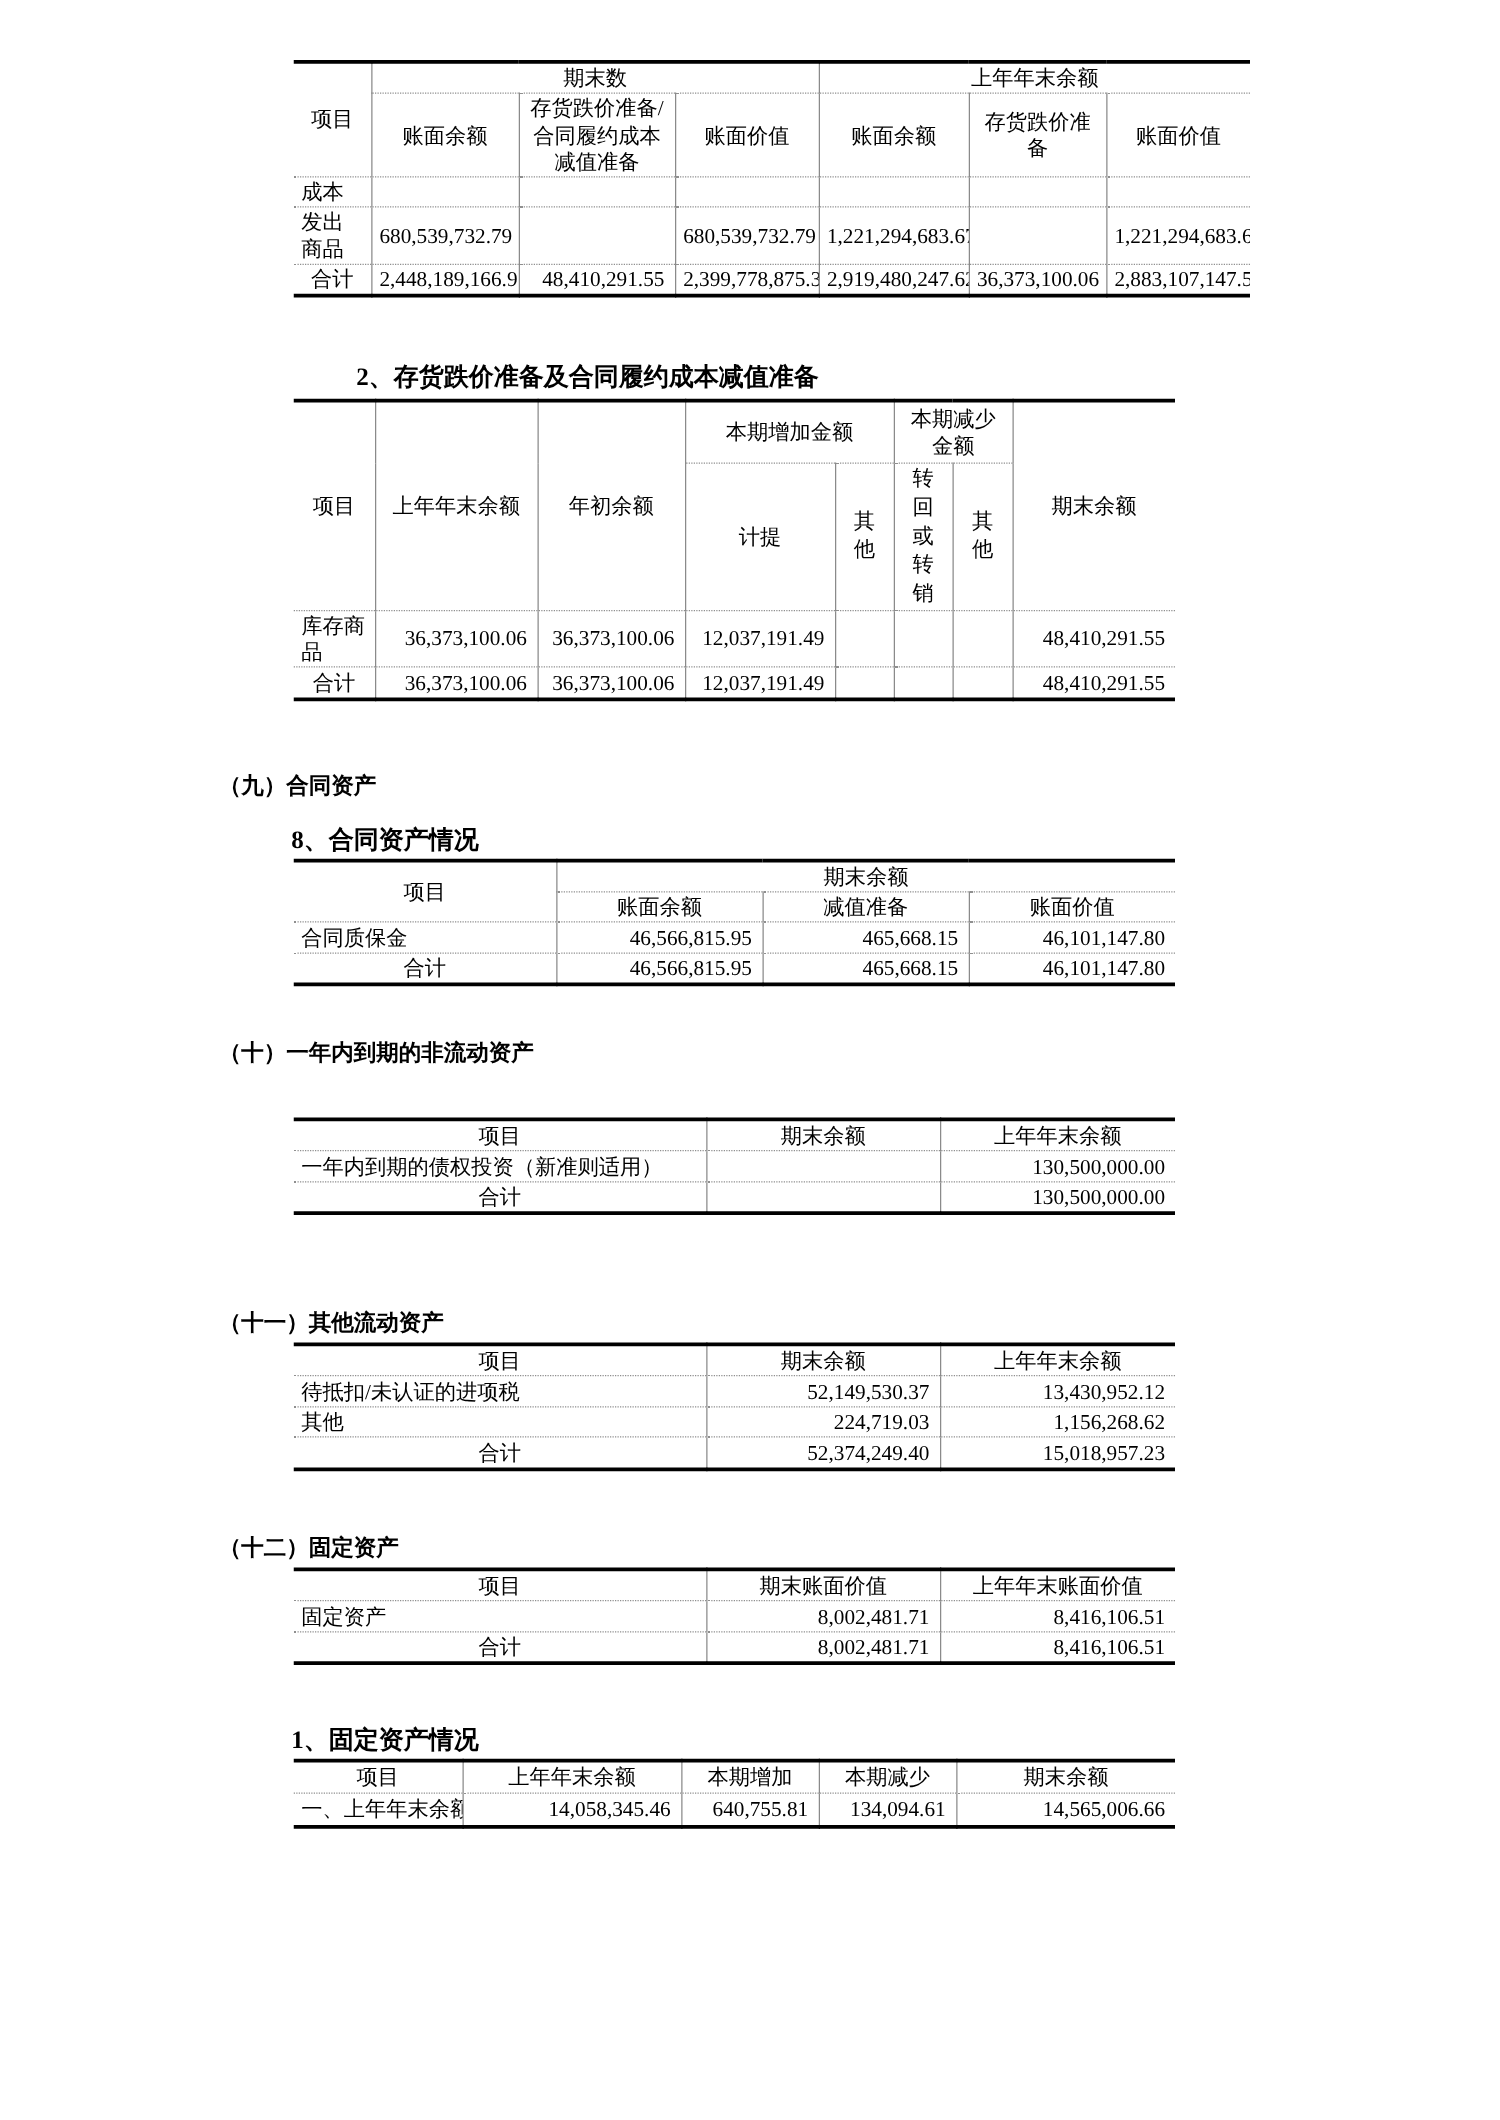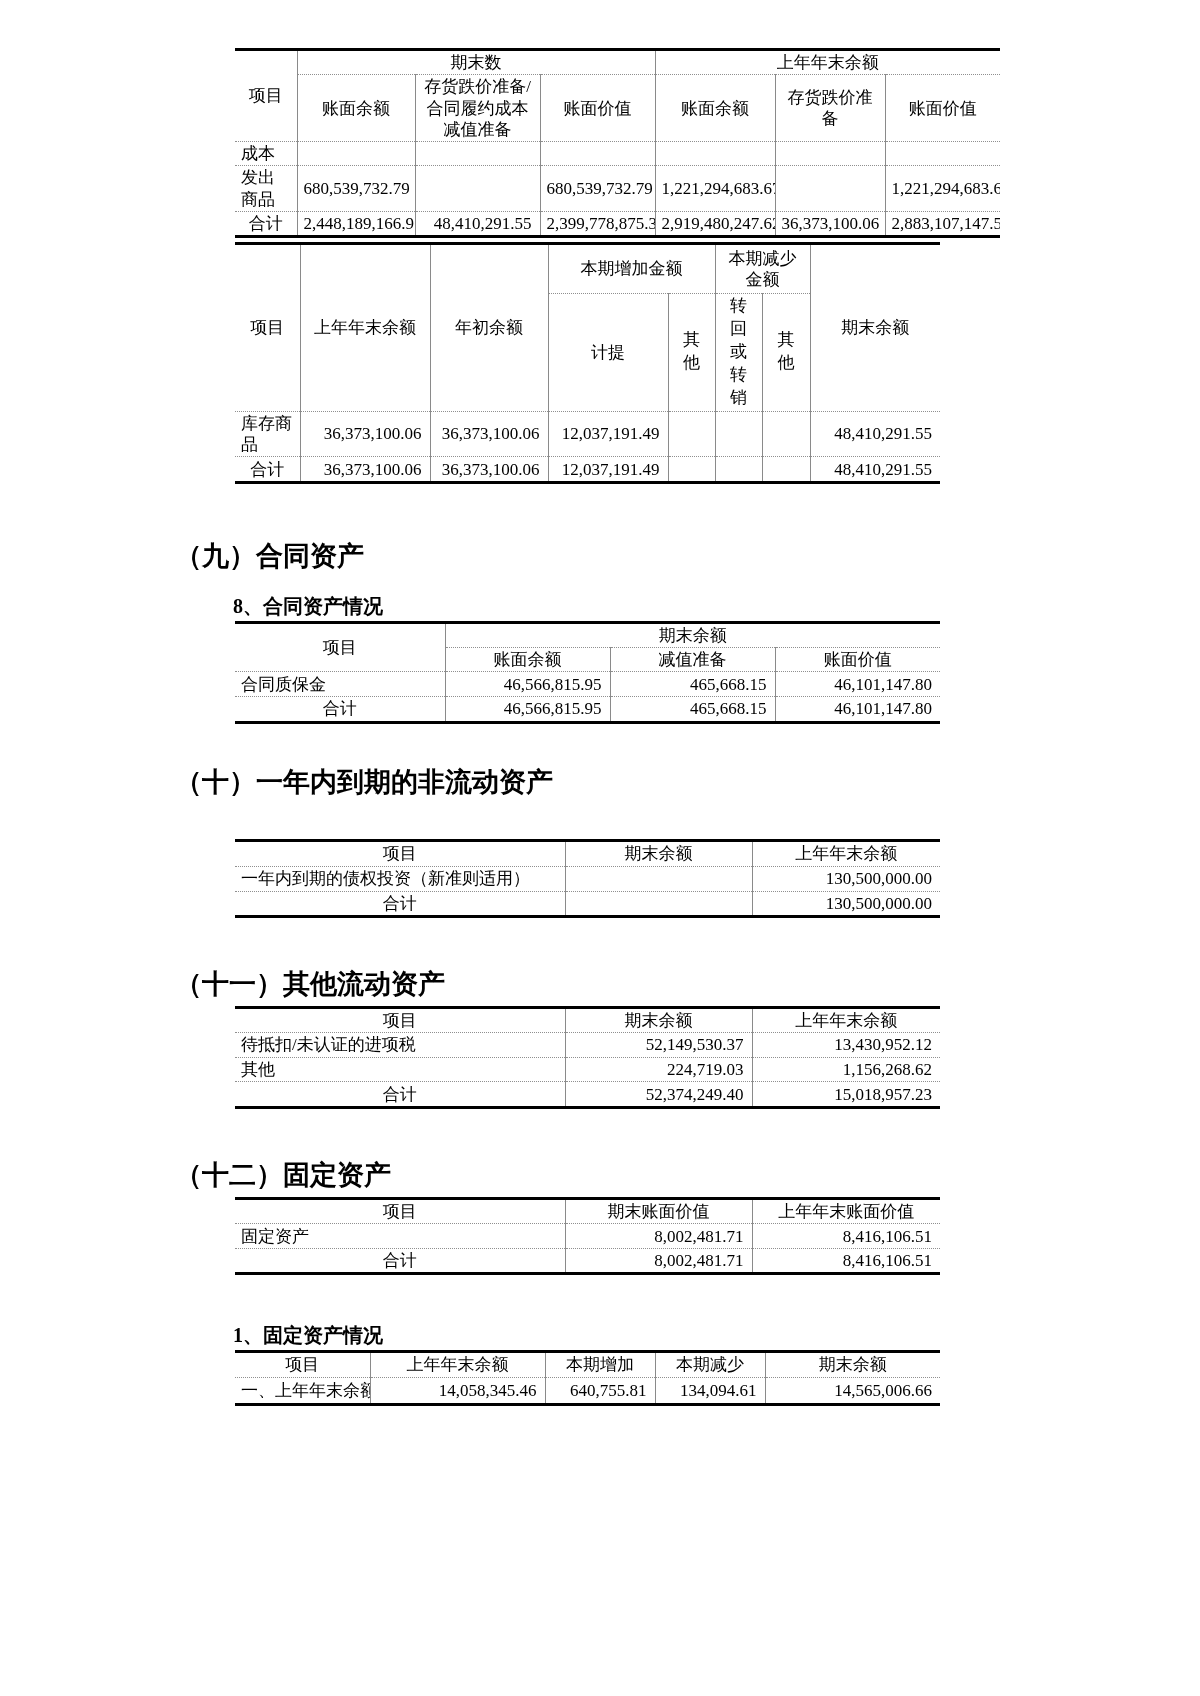--- a/index.html
+++ b/index.html
@@ -1,21 +1,21 @@
 <!DOCTYPE html>
 <html><head>
 <meta charset="utf-8">
 <style>
   html,body{margin:0;padding:0;background:#ffffff;}
   .page{position:relative;width:1200px;height:1696px;background:#ffffff;color:#000;
         font-family:"Liberation Serif","DejaVu Serif",serif;overflow:hidden;}
   .topbar{padding-top:60px;margin-left:160px;width:880px;border-bottom:2px solid #000;
           padding-bottom:8px;text-align:right;font-size:20px;box-sizing:border-box;}
   .topbar .docnum{padding-right:92px;letter-spacing:.5px;}
-  .sec{font-weight:bold;font-size:27px;margin-left:175px;line-height:1.25;}
+  .sec{font-weight:bold;font-size:18px;margin-left:175px;line-height:1.25;}
   .sub{font-weight:bold;font-size:20px;margin-left:233px;line-height:1.25;}
   table.t{border-collapse:collapse;table-layout:fixed;margin-left:235px;
           border-top:3px solid #000;border-bottom:3px solid #000;
           font-size:17px;line-height:1.25;color:#000;}
   table.t th,table.t td{font-weight:normal;
           border-left:1px solid #8a8a8a;border-right:1px solid #8a8a8a;
           border-top:1px dotted #8f8f8f;border-bottom:1px dotted #8f8f8f;
           padding:1px 6px;vertical-align:middle;overflow:hidden;box-sizing:border-box;}
   table.t th{text-align:center;}
   .el{border-left:none !important;}
@@ -79,20 +79,21 @@
       <td class="num">2,448,189,166.91</td>
       <td class="num">48,410,291.55</td>
       <td class="num">2,399,778,875.36</td>
       <td class="num">2,919,480,247.62</td>
       <td class="num">36,373,100.06</td>
       <td class="num er">2,883,107,147.56</td>
     </tr>
   </tbody>
     </table>
 
+  <div class="sub" style="margin-top:52px;margin-left:285px;">2、存货跌价准备及合同履约成本减值准备</div>
 
   <table class="t" style="width:705px;margin-top:4px;">
     <colgroup>
         <col style="width:65px">
         <col style="width:130px">
         <col style="width:118px">
         <col style="width:120px">
         <col style="width:47px">
         <col style="width:47px">
         <col style="width:48px">
@@ -197,21 +198,21 @@
       <td class="num er">130,500,000.00</td>
     </tr>
     <tr style="height:25px">
       <td class="el ctr">合计</td>
       <td class="num"></td>
       <td class="num er">130,500,000.00</td>
     </tr>
   </tbody>
     </table>
 
-  <div class="sec" style="margin-top:50px;">（十一）其他流动资产</div>
+  <div class="sec" style="margin-top:75px;">（十一）其他流动资产</div>
 
   <table class="t" style="width:705px;margin-top:4px;">
     <colgroup>
         <col style="width:330px">
         <col style="width:187px">
         <col style="width:188px">
       </colgroup>
     <tbody>
         <tr style="height:24px">
       <th class="el">项目</th>

